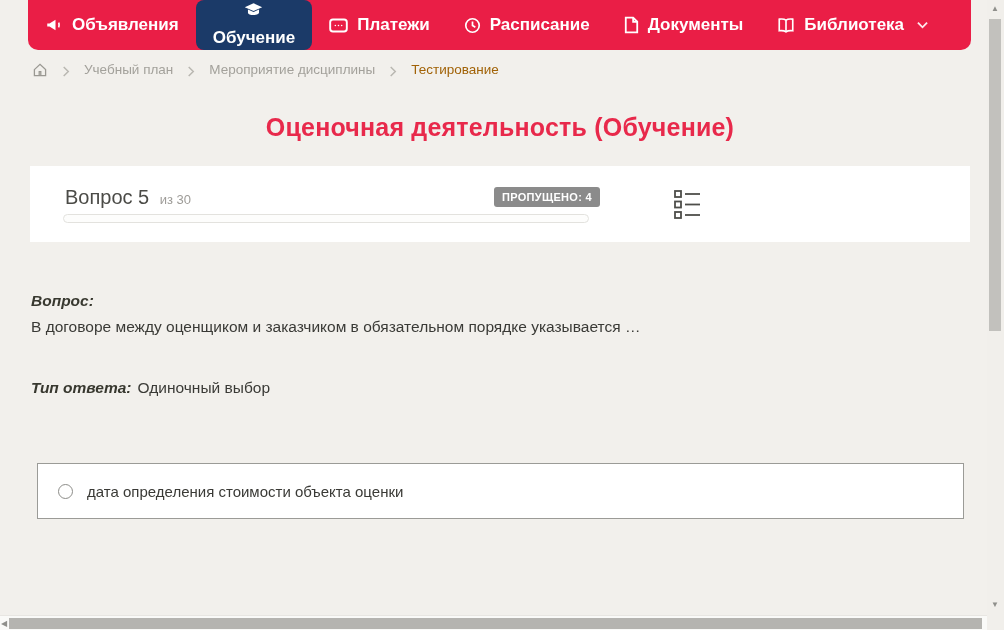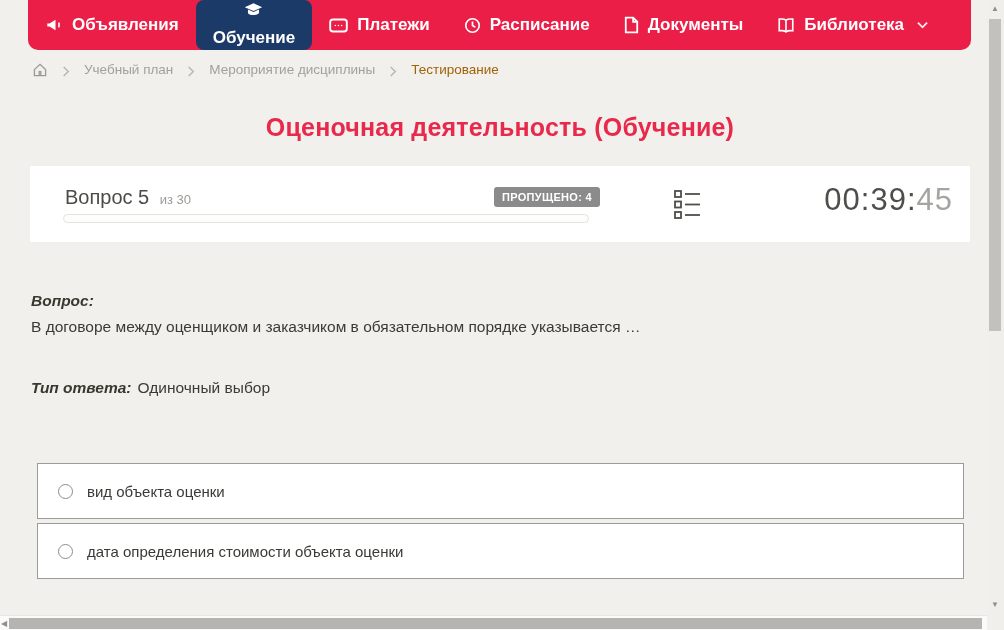--- a/index.html
+++ b/index.html
@@ -233,38 +233,31 @@
       <svg width="27" height="31" viewBox="0 0 27 31" fill="none" stroke="#4e4e4a" stroke-width="1.8">
         <rect x="1" y="2" width="6" height="6"></rect>
         <line x1="11" y1="5" x2="26" y2="5"></line>
         <rect x="1" y="12.5" width="6" height="6"></rect>
         <line x1="11" y1="15.5" x2="26" y2="15.5"></line>
         <rect x="1" y="23" width="6" height="6"></rect>
         <line x1="11" y1="26" x2="26" y2="26"></line>
       </svg>
     </span>
   </div>
-  <div class="q-timer">
-    <span class="t-main">00:39:</span><span class="t-sec">45</span>
-  </div>
 </div>
 
 <div class="q-label">Вопрос:</div>
 <div class="q-text">В договоре между оценщиком и заказчиком в обязательном порядке указывается …</div>
 <div class="q-type">
   <span class="t-label">Тип ответа:</span><span>Одиночный выбор</span>
 </div>
 
 <div class="options">
   <div class="option">
     <span class="radio"></span>
-    <span class="option-label">вид объекта оценки</span>
-  </div>
-  <div class="option">
-    <span class="radio"></span>
     <span class="option-label">дата определения стоимости объекта оценки</span>
   </div>
 </div>
 
 <div class="vscroll">
   <div class="arrow-up">▲</div>
   <div class="thumb"></div>
   <div class="arrow-down">▼</div>
 </div>
 <div class="hscroll">

